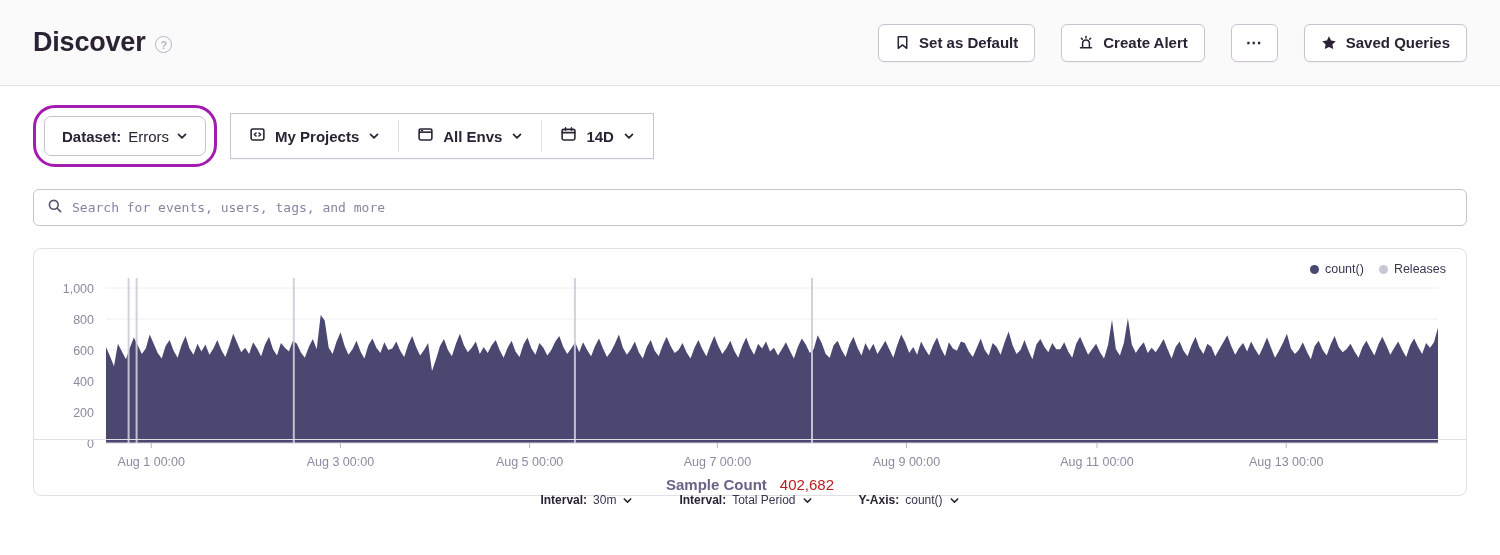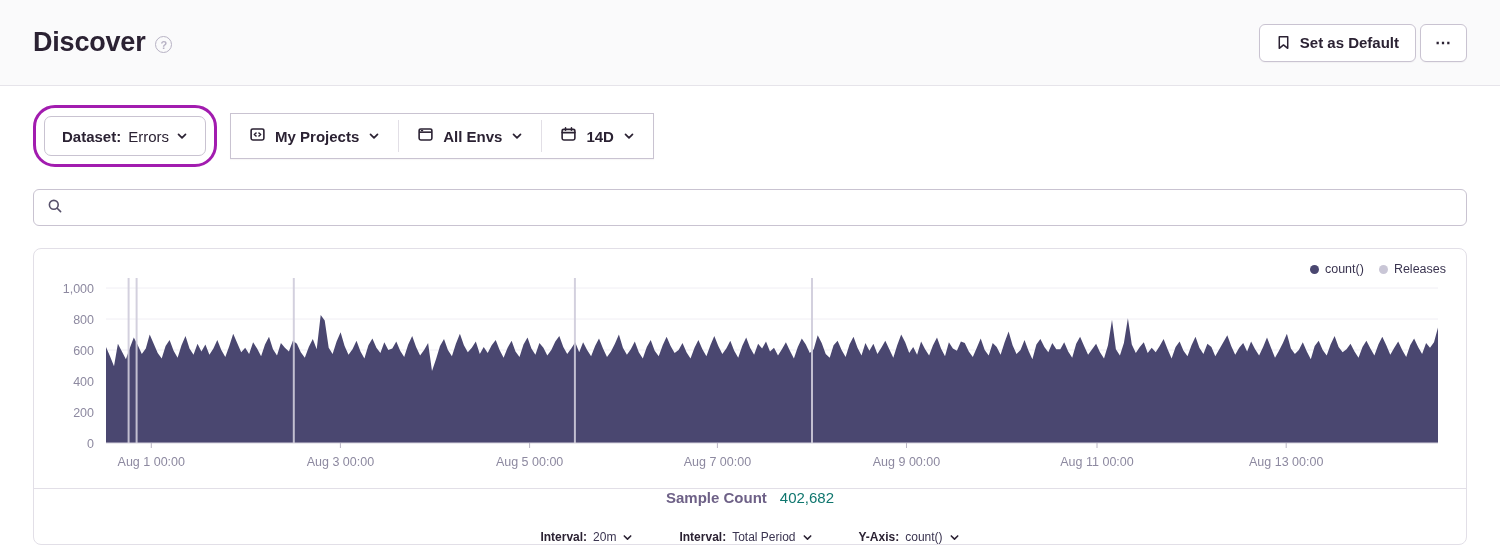--- a/index.html
+++ b/index.html
@@ -18,21 +18,21 @@
     padding:0 33px;
   }
   .header-left { display:flex; align-items:center; gap:10px; }
   .page-title { font-size:27px; font-weight:700; color:#2b2233; letter-spacing:-0.2px; }
   .help-icon {
     width:17px; height:17px; border:1.5px solid #b7b2c4; border-radius:50%;
     color:#b7b2c4; font-size:11px; font-weight:700;
     display:inline-flex; align-items:center; justify-content:center; margin-top:4px;
     cursor:pointer;
   }
-  .header-actions { display:flex; gap:4px; align-items:center; }
+  .header-actions { display:flex; gap:26px; align-items:center; }
   .btn {
     display:inline-flex; align-items:center; gap:9px;
     height:38px; padding:0 16px;
     background:#fff; border:1px solid #c9c3d1; border-radius:6px;
     font-family:"Liberation Sans",sans-serif;
     font-size:15px; font-weight:700; color:#2b2233; cursor:pointer;
     box-shadow:0 1px 1px rgba(43,34,51,0.04);
   }
   .btn svg { display:block; }
   .btn-more { padding:0 14px; font-size:16px; letter-spacing:1px; }
@@ -72,21 +72,21 @@
   }
   .search-input {
     flex:1; border:none; outline:none; background:transparent;
     font-family:"DejaVu Sans Mono","Liberation Mono",monospace;
     font-size:13px; color:#2b2233;
   }
   .search-input::placeholder { color:#8a84a0; }
 
   
   .panel {
-    position:relative; margin-top:22px; height:297px;
+    position:relative; margin-top:22px; height:248px;
     border:1px solid #e2dfe7; border-radius:8px; background:#fff;padding-left:16px;
   }
   .legend {
     position:absolute; top:13px; right:20px;
     display:flex; align-items:center; gap:15px; z-index:2;
   }
   .legend-item { display:flex; align-items:center; gap:6px; cursor:pointer; }
   .legend-dot { width:9px; height:9px; border-radius:50%; }
   .legend-label { font-size:12.5px; color:#3a3450; }
   .chart-svg { position:absolute; left:0; top:0; }
@@ -94,21 +94,21 @@
 
   .panel-footer {
     position:absolute; left:0; right:0; bottom:0; height:56px;
     border-top:1px solid #e2dfe7;
     display:flex; align-items:center; justify-content:space-between;
     padding:0 24px;
     flex-direction:column;
   }
   .sample-count { display:flex; align-items:baseline; gap:13px; }
   .sample-count .lbl { font-size:15px; font-weight:700; color:#6e6187; }
-  .sample-count .val { font-size:15px; color:#0f766e; }
+  .sample-count .val { font-size:15px; color:#b91c1c;margin-top:36px; }
   .footer-controls { display:flex; align-items:center; gap:46px; }
   .footer-control {
     display:flex; align-items:center; gap:6px; background:none; border:none;
     font-family:"Liberation Sans",sans-serif; font-size:12px; color:#2b2233; cursor:pointer;
   }
   .footer-control .lbl { font-weight:700; }
   .footer-control .val { color:#3a3450; }
 </style>
 </head>
 <body>
@@ -122,22 +122,42 @@
     </div>
     <div class="header-actions">
       <button class="btn">
         <span>
           <svg width="15" height="15" viewBox="0 0 16 16">
               <path d="M3.5 1.8h9v12.4l-4.5-3.6-4.5 3.6z" fill="none" stroke="#2b2233" stroke-width="1.6" stroke-linejoin="round"></path>
             </svg>
         </span>
         <span>Set as Default</span>
       </button>
+      <button class="btn">
+        <span>
+          <svg width="16" height="16" viewBox="0 0 16 16" fill="none" stroke="#2b2233" stroke-width="1.5" stroke-linecap="round">
+            <path d="M4.6 12V8.3a3.4 3.4 0 016.8 0V12"></path>
+            <line x1="2.5" y1="12.7" x2="13.5" y2="12.7"></line>
+            <line x1="8" y1="1.6" x2="8" y2="2.9"></line>
+            <line x1="3.4" y1="3.2" x2="4.3" y2="4.1"></line>
+            <line x1="12.6" y1="3.2" x2="11.7" y2="4.1"></line>
+          </svg>
+        </span>
+        <span>Create Alert</span>
+      </button>
       <button class="btn btn-more">
         <span>⋯</span>
+      </button>
+      <button class="btn">
+        <span>
+          <svg width="16" height="16" viewBox="0 0 16 16">
+              <path d="M8 1.3l2.1 4.3 4.6.7-3.3 3.2.8 4.6L8 12l-4.2 2.1.8-4.6L1.3 6.3l4.6-.7z" fill="#2b2233"></path>
+            </svg>
+        </span>
+        <span>Saved Queries</span>
       </button>
     </div>
   </div>
 
   <div class="main">
 
     <div class="filter-row">
       <div class="tour-highlight">
         <button class="dataset-btn">
           <span class="lbl">Dataset:</span>
@@ -202,20 +222,21 @@
       </div>
     </div>
 
     <div class="search-bar">
       <span>
         <svg width="16" height="16" viewBox="0 0 16 16" fill="none" stroke="#57516b" stroke-width="1.6" stroke-linecap="round">
           <circle cx="6.8" cy="6.8" r="4.4"></circle>
           <line x1="10.2" y1="10.2" x2="13.6" y2="13.6"></line>
         </svg>
       </span>
+      <input class="search-input" type="text" placeholder="Search for events, users, tags, and more" style="">
     </div>
 
     <div class="panel">
       <div class="legend">
         <div class="legend-item">
           <span class="legend-dot" style="background: rgb(74, 71, 112);"></span>
           <span class="legend-label">count()</span>
         </div>
         <div class="legend-item">
           <span class="legend-dot" style="background: rgb(201, 198, 214);"></span>
@@ -259,21 +280,21 @@
         </svg>
 
       <div class="panel-footer">
         <div class="sample-count">
           <span class="lbl">Sample Count</span>
           <span class="val">402,682</span>
         </div>
         <div class="footer-controls">
           <button class="footer-control">
             <span class="lbl">Interval:</span>
-            <span class="val">20m</span>
+            <span class="val">30m</span>
             <span class="chev">
               <svg width="11" height="11" viewBox="0 0 12 12">
                   <path d="M2.5 4.3L6 7.8l3.5-3.5" fill="none" stroke="currentColor" stroke-width="1.7" stroke-linecap="round" stroke-linejoin="round"></path>
                 </svg>
             </span>
           </button>
           <button class="footer-control">
             <span class="lbl">Interval:</span>
             <span class="val">Total Period</span>
             <span class="chev">

